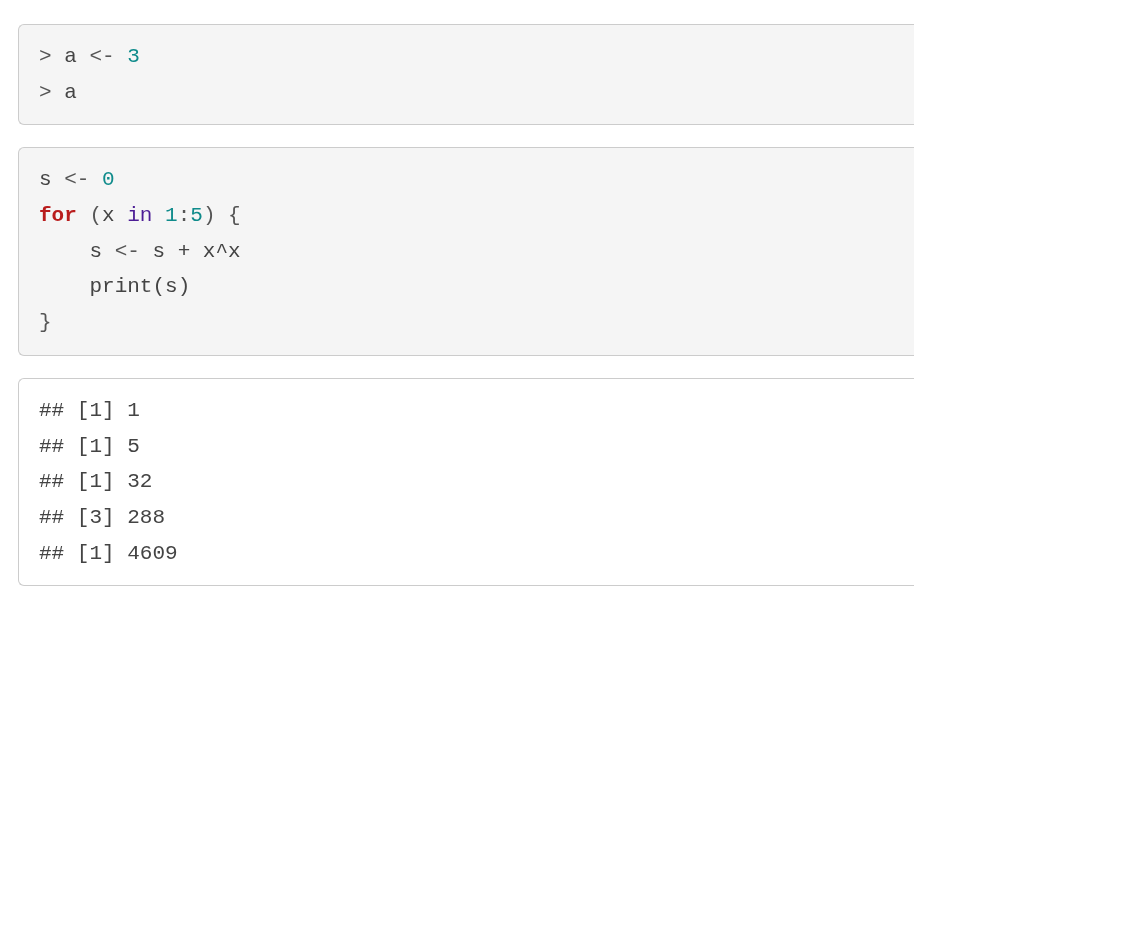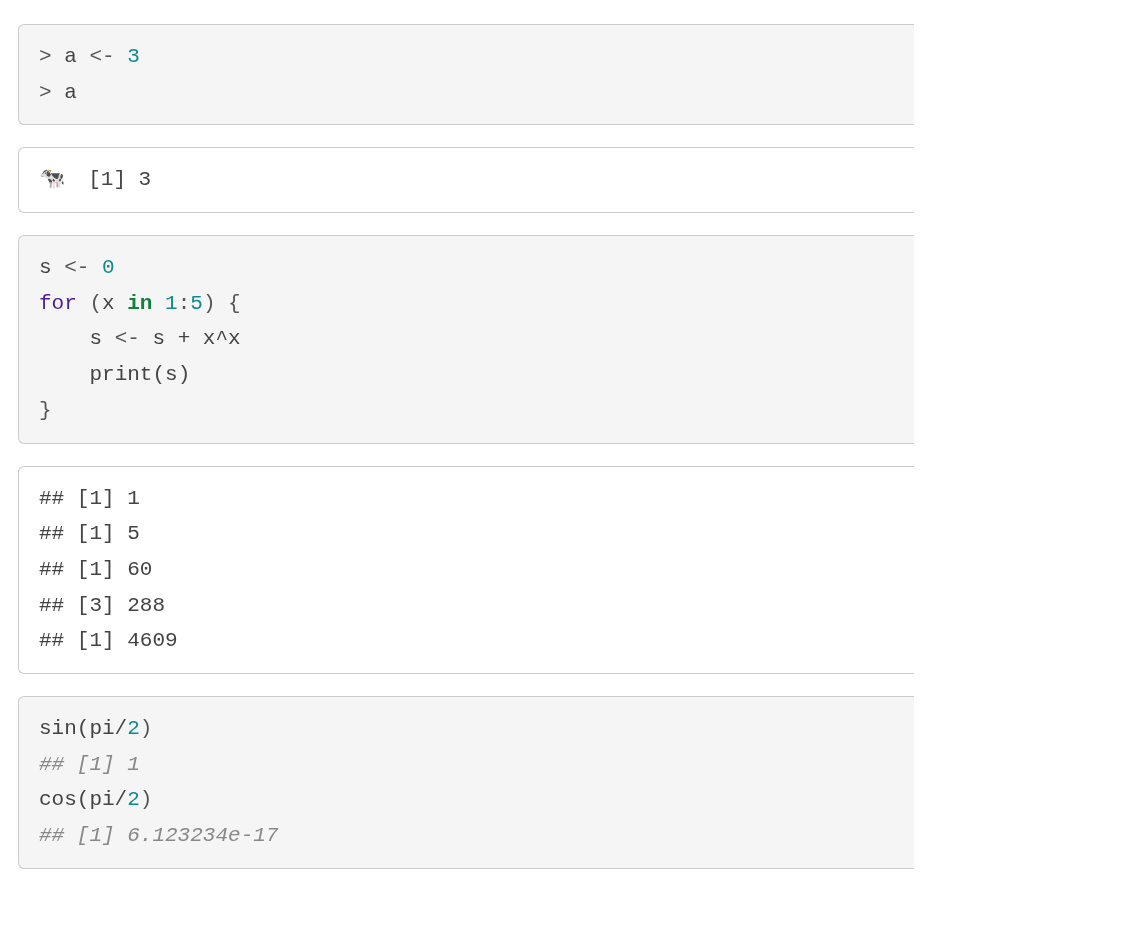--- a/index.html
+++ b/index.html
@@ -29,53 +29,48 @@
     overflow: hidden;
   }
   .block.source {
     background: #f5f5f5;
   }
   .block.output {
     background: #ffffff;
   }
   
   .tok-num    { color: #0f8b8b; }   
-  .tok-kw     { color: #4c1d95; font-weight: normal; } 
-  .tok-op-in  { color: #15803d; font-weight: bold; } 
+  .tok-kw     { color: #b91c1c; font-weight: bold; } 
+  .tok-op-in  { color: #4c1d95; font-weight: normal; } 
   .tok-comment{ color: #888888; font-style: italic; }
   .tok-prompt { color: #555555; }
   .tok-punct  { color: #555555; }
   .tok-id     { color: #444444; }
   .emoji {
     display: inline-block;
     width: 24px;
     text-align: center;
     font-style: normal;
   }
 </style>
 </head>
 <body>
 
 <div class="page">
 
   <div class="block source"><span class="tok-prompt">&gt; </span><span class="tok-id">a</span><span class="tok-punct"> &lt;- </span><span class="tok-num">3</span>
 <span class="tok-prompt">&gt; </span><span class="tok-id">a</span></div>
 
-  <div class="block output"><span class="emoji">🐄</span><span>  [1] 3</span></div>
 
   <div class="block source"><span class="tok-id">s</span><span class="tok-punct"> &lt;- </span><span class="tok-num">0</span>
 <span class="tok-kw">for</span><span class="tok-punct"> (</span><span class="tok-id">x</span><span> </span><span class="tok-op-in">in</span><span> </span><span class="tok-num">1</span><span class="tok-punct">:</span><span class="tok-num">5</span><span class="tok-punct">) {</span>
 <span>    </span><span class="tok-id">s</span><span class="tok-punct"> &lt;- </span><span class="tok-id">s + x^x</span>
 <span>    </span><span class="tok-id">print(s)</span>
 <span class="tok-punct">}</span></div>
 
   <div class="block output"><span>## [1] 1</span>
 <span>## [1] 5</span>
-<span>## [1] 60</span>
+<span>## [1] 32</span>
 <span>## [3] 288</span>
 <span>## [1] 4609</span></div>
 
-  <div class="block source"><span class="tok-id">sin(pi/</span><span class="tok-num">2</span><span class="tok-punct">)</span>
-<span class="tok-comment">## [1] 1</span>
-<span class="tok-id">cos(pi/</span><span class="tok-num">2</span><span class="tok-punct">)</span>
-<span class="tok-comment">## [1] 6.123234e-17</span></div>
 
 </div>
 
 </body></html>

